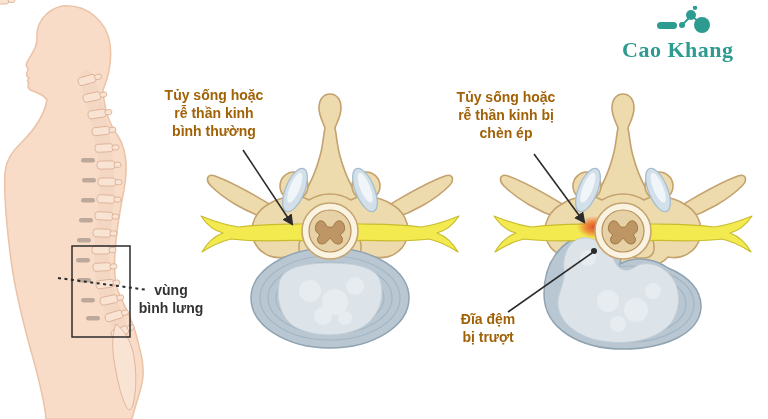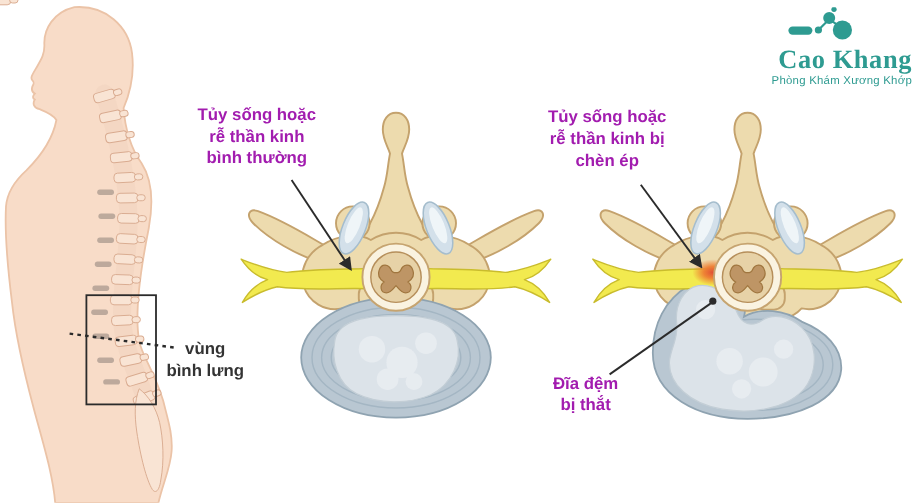--- a/index.html
+++ b/index.html
@@ -3,33 +3,33 @@
 <meta charset="utf-8">
 <style>
   html,body{margin:0;padding:0;}
   body{
     width:768px;height:419px;position:relative;overflow:hidden;
     background:#ffffff;
     font-family:"Liberation Sans", sans-serif;
   }
   .callout{
     position:absolute;
-    font-size:14px;font-weight:bold;color:#a21caf;
+    font-size:14px;font-weight:bold;color:#a16207;
     line-height:1.3;text-align:center;white-space:pre-line;
   }
   .lumbar-label{
     position:absolute;left:130px;top:281px;width:82px;
     font-size:14px;font-weight:bold;color:#333;
     line-height:1.3;text-align:center;white-space:pre-line;
   }
   #callout-normal{left:150px;top:86px;width:128px;}
   #callout-compressed{left:443px;top:88px;width:126px;}
   #callout-disc{left:428px;top:310px;width:120px;}
   .logo{
-    position:absolute;right:8px;top:6px;width:138px;text-align:right;color:#2E9B91;
+    position:absolute;right:8px;top:6px;width:138px;text-align:left;color:#2E9B91;
   }
   .logo-title{
     font-family:"Liberation Serif", serif;
     font-size:22px;font-weight:600;letter-spacing:.5px;line-height:1.05;
   }
   .logo-subtitle{
     font-size:9.5px;letter-spacing:.2px;margin-top:1px;
   }
   .abs{position:absolute;}
   svg{display:block;}
@@ -188,33 +188,32 @@
   <circle cx="594" cy="251" r="3" fill="#2b2b2b"></circle>
 </svg>
 
 <div class="callout" id="callout-normal">Tủy sống hoặc
 rễ thần kinh
 bình thường</div>
 <div class="callout" id="callout-compressed">Tủy sống hoặc
 rễ thần kinh bị
 chèn ép</div>
 <div class="callout" id="callout-disc">Đĩa đệm
-bị thắt</div>
+bị trượt</div>
 <div class="lumbar-label">vùng
 bình lưng</div>
 
 <div class="logo">
   <svg width="70" height="32" viewBox="0 0 70 32" style="margin:0 auto">
     <g stroke="#2E9B91" stroke-width="1.8">
       <line x1="26" y1="19" x2="35" y2="10"></line>
       <line x1="35" y1="10" x2="45" y2="17"></line>
     </g>
     <g fill="#2E9B91">
       <rect x="1" y="16" width="20" height="7" rx="3.5"></rect>
       <circle cx="26" cy="19" r="3"></circle>
       <circle cx="35" cy="9" r="5"></circle>
       <circle cx="46" cy="19" r="8"></circle>
       <circle cx="39" cy="1.8" r="2.2"></circle>
     </g>
   </svg>
   <div class="logo-title">Cao Khang</div>
-  <div class="logo-subtitle">Phòng Khám Xương Khớp</div>
 </div>
 
 </body></html>

